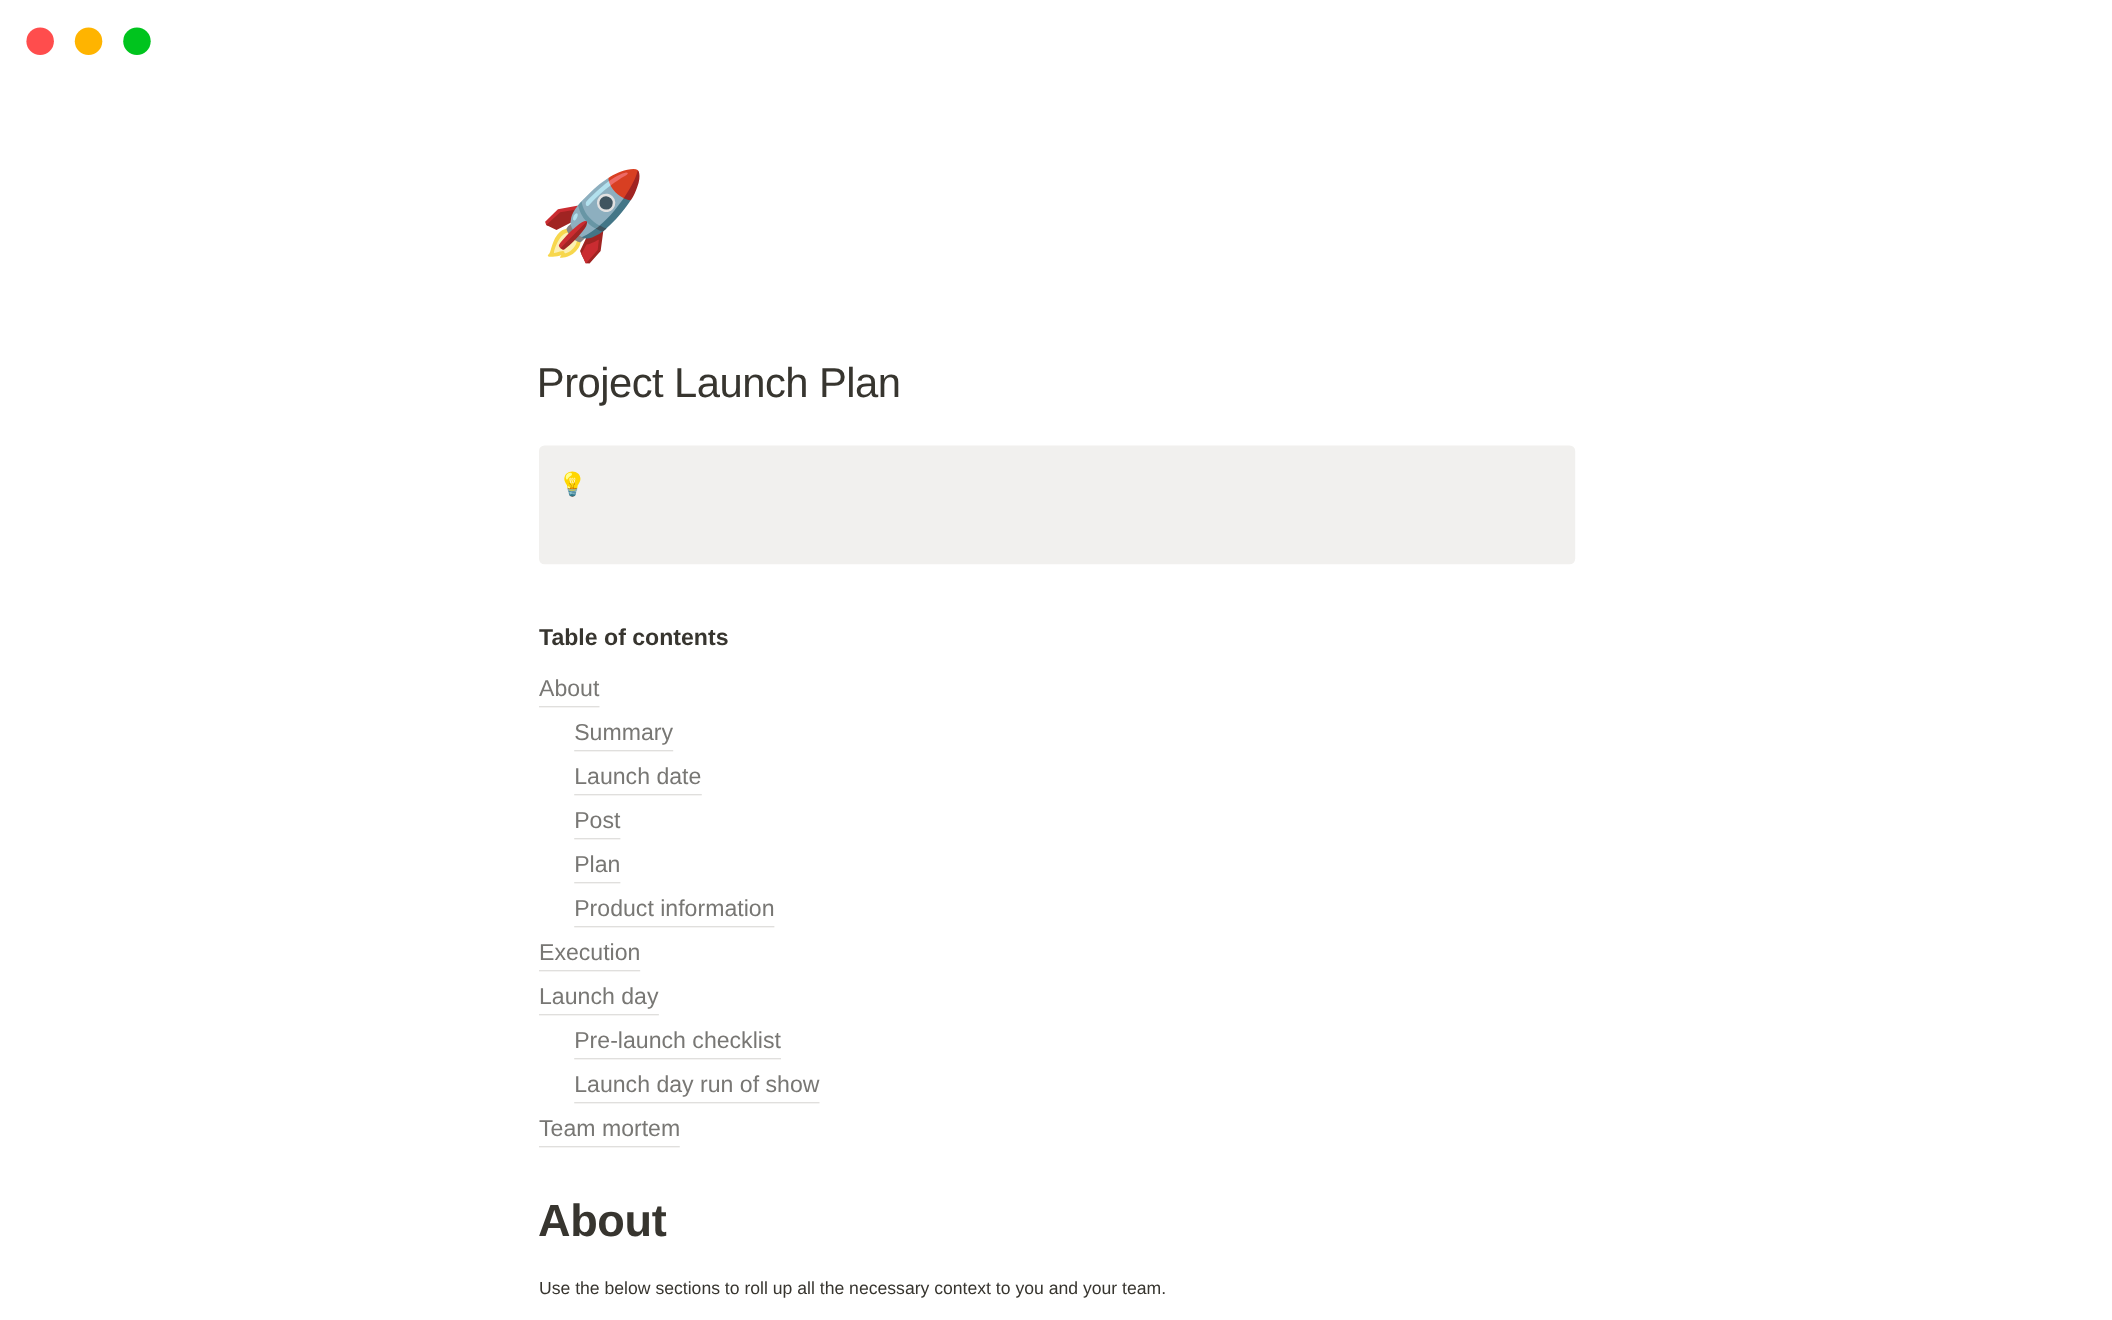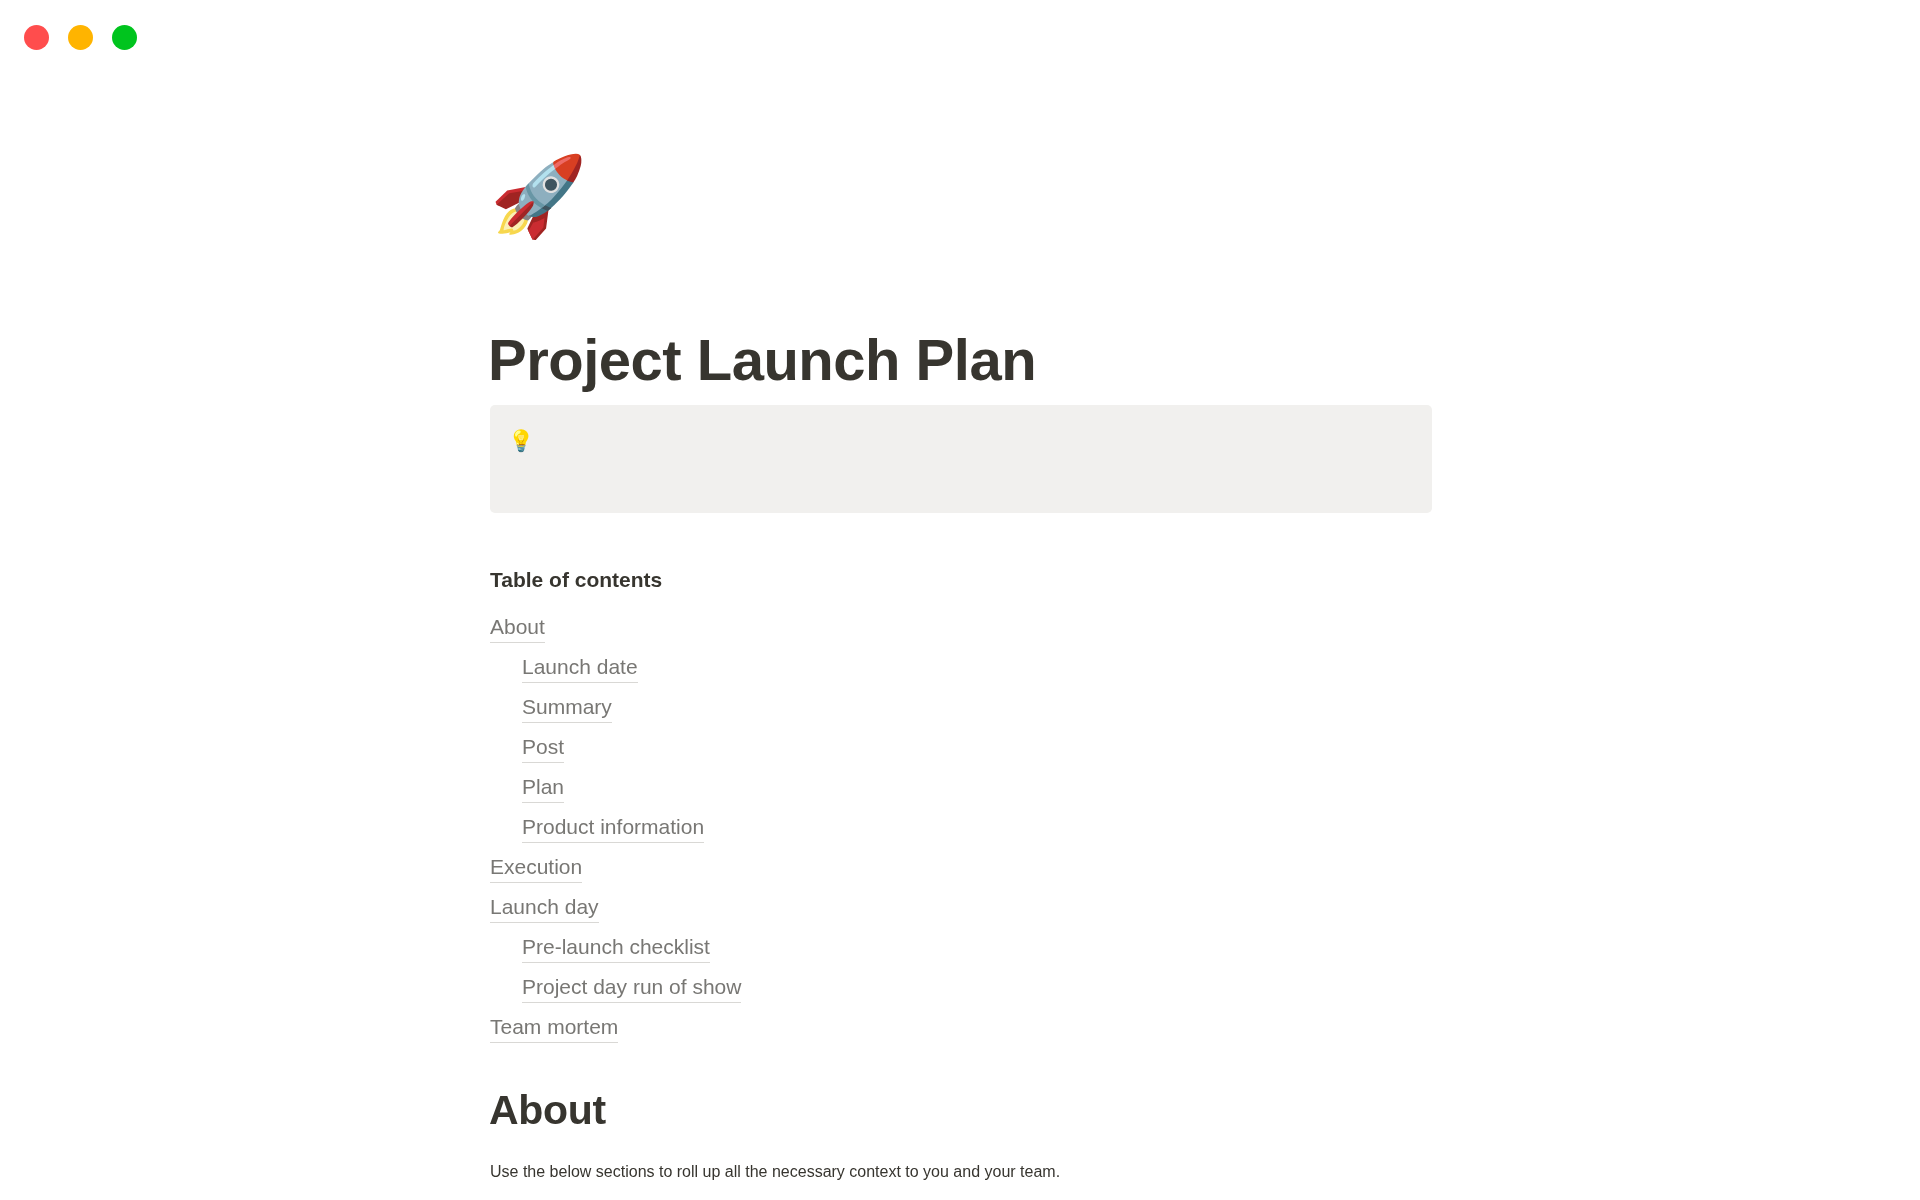--- a/index.html
+++ b/index.html
@@ -65,22 +65,22 @@
     line-height: 1;
     user-select: none;
   }
 
   
   .page-title {
     position: absolute;
     top: 254px;
     left: -2px;
     margin: 0;
-    font-size: 58px;
-    font-weight: 700;
+    font-size: 38px;
+    font-weight: 400;
     line-height: 1.12;
     letter-spacing: -0.5px;
     color: #37352f;
     white-space: nowrap;
   }
 
   
   .callout {
     position: absolute;
     top: 331px;
@@ -186,29 +186,29 @@
     <h1 class="page-title">Project Launch Plan</h1>
 
     <div class="callout">
       <span class="callout-emoji">💡</span>
     </div>
 
     <h2 class="toc-heading">Table of contents</h2>
 
     <nav class="toc">
         <div class="toc-item level-1"><a class="toc-link">About</a></div>
+        <div class="toc-item level-2"><a class="toc-link">Summary</a></div>
         <div class="toc-item level-2"><a class="toc-link">Launch date</a></div>
-        <div class="toc-item level-2"><a class="toc-link">Summary</a></div>
         <div class="toc-item level-2"><a class="toc-link">Post</a></div>
         <div class="toc-item level-2"><a class="toc-link">Plan</a></div>
         <div class="toc-item level-2"><a class="toc-link">Product information</a></div>
         <div class="toc-item level-1"><a class="toc-link">Execution</a></div>
         <div class="toc-item level-1"><a class="toc-link">Launch day</a></div>
         <div class="toc-item level-2"><a class="toc-link">Pre-launch checklist</a></div>
-        <div class="toc-item level-2"><a class="toc-link">Project day run of show</a></div>
+        <div class="toc-item level-2"><a class="toc-link">Launch day run of show</a></div>
         <div class="toc-item level-1"><a class="toc-link">Team mortem</a></div>
       </nav>
 
     <h2 class="section-heading">About</h2>
     <p class="section-paragraph">Use the below sections to roll up all the necessary context to you and your team.</p>
 
   </div>
 </div>
 
 </body></html>

